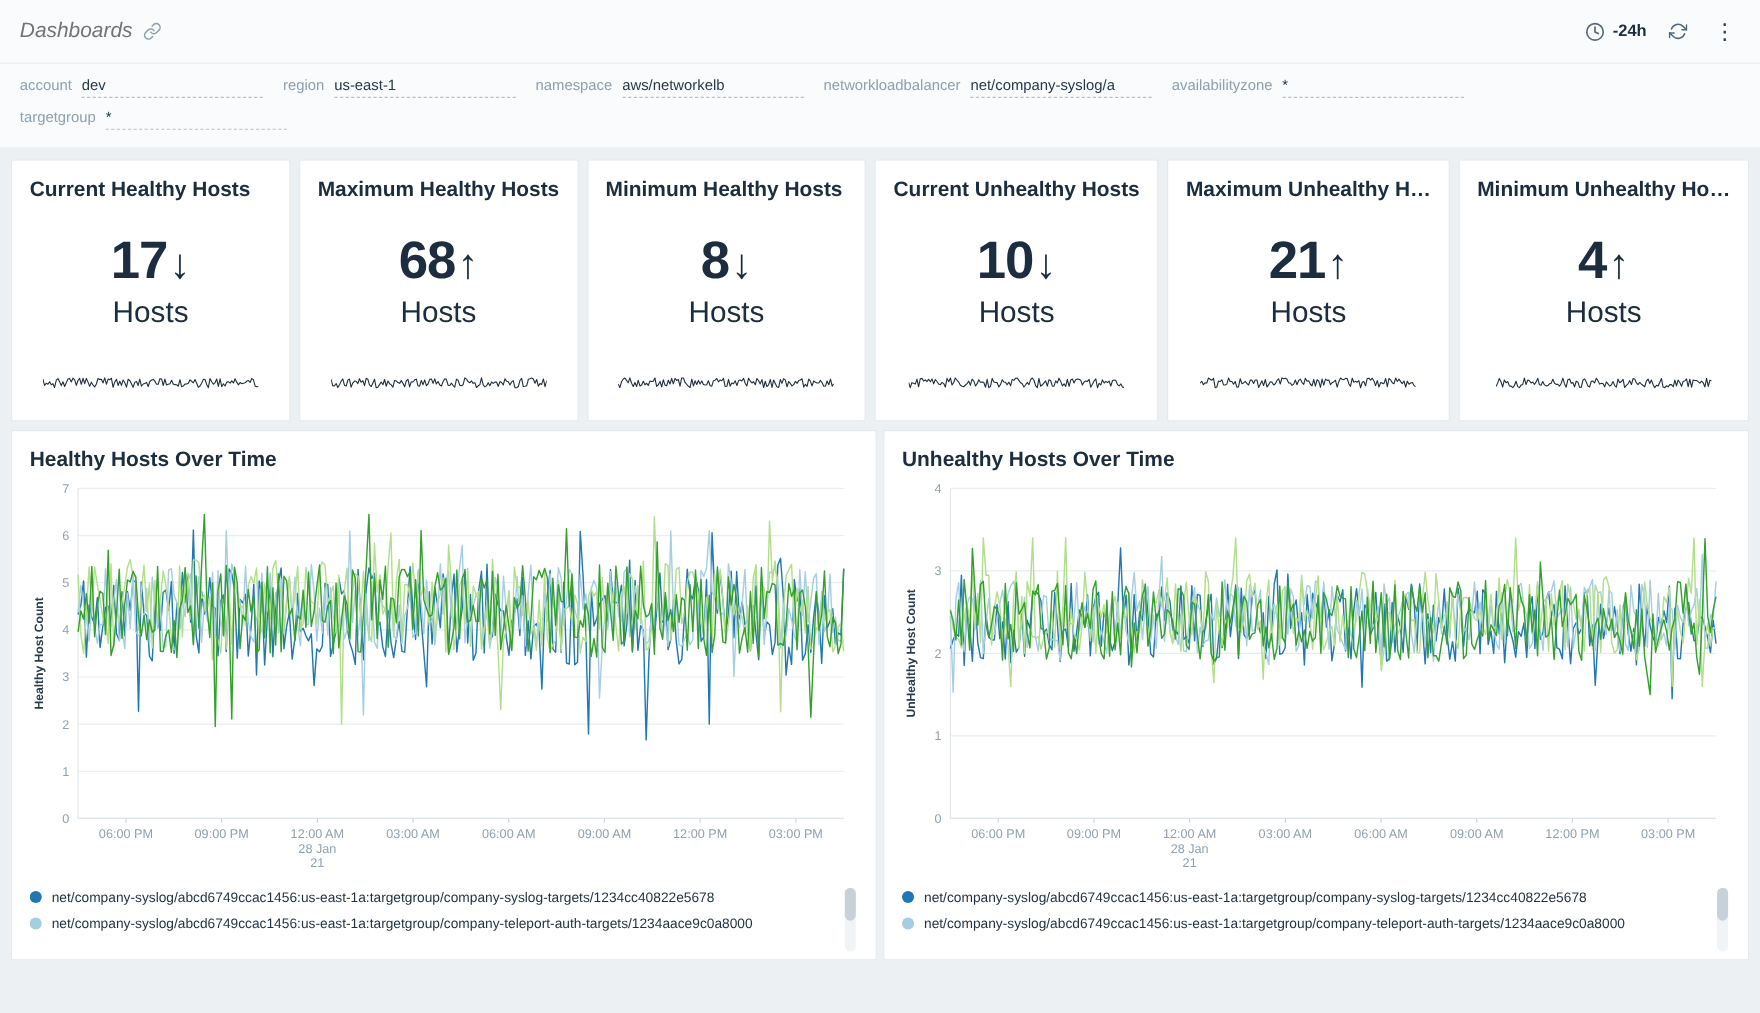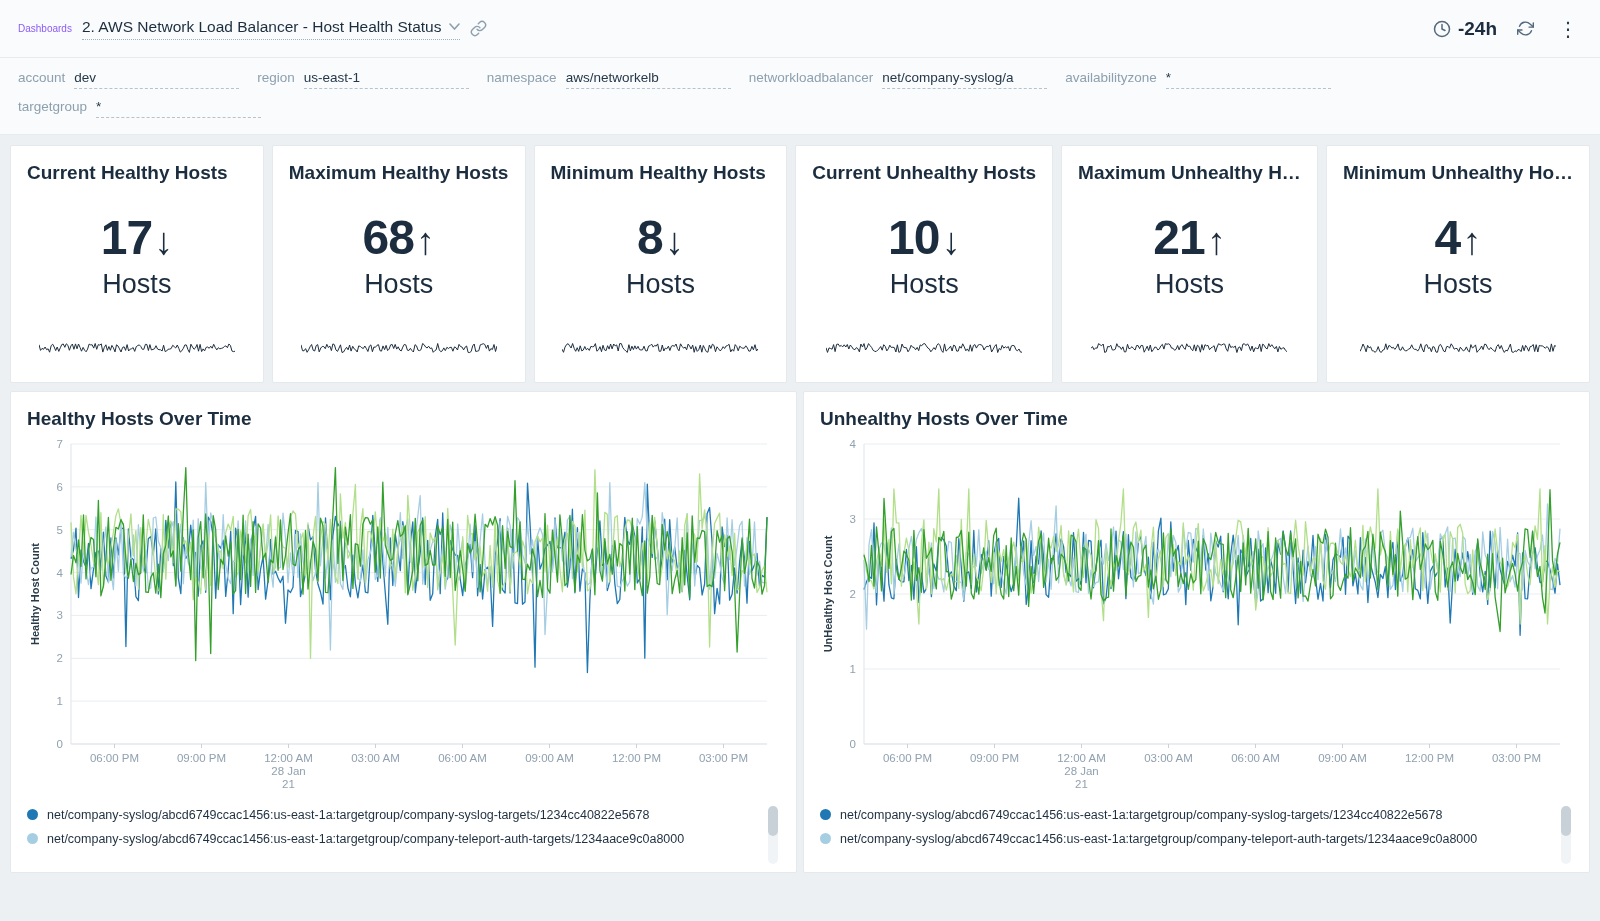--- a/index.html
+++ b/index.html
@@ -7,28 +7,28 @@
   body {
     font-family: "Liberation Sans", "DejaVu Sans", sans-serif;
     background:#edf0f2;
     color:#1b2d3e;
   }
   
   .topbar {
     height:58px; background:#fafbfc; border-bottom:1px solid #e6ebee;
     display:flex; align-items:center; padding:0 18px; gap:10px;
   }
-  .crumb { color:#8b5cf6; font-size:10px; }
+  .crumb { color:#737373; font-size:19px;font-style:italic; }
   .title-wrap { display:flex; align-items:center; gap:8px; cursor:pointer;
     border-bottom:1px dotted #9fb0bf; padding-bottom:3px; }
   .dash-title { font-size:15.5px; font-weight:500; color:#1c2e3e; }
   .icon-btn { display:flex; align-items:center; justify-content:center; cursor:pointer; }
   .topbar-right { margin-left:auto; display:flex; align-items:center; gap:20px; }
   .time-range { display:flex; align-items:center; gap:7px; cursor:pointer; }
-  .time-range-label { font-size:19px; font-weight:600; color:#1b2d3e; }
+  .time-range-label { font-size:15px; font-weight:600; color:#1b2d3e; }
   .kebab { font-size:20px; color:#2a3b4a; line-height:1; padding:0 4px; cursor:pointer; }
   
   .filterbar {
     background:#fafbfc; border-bottom:1px solid #e6ebee;
     padding:12px 18px 16px; display:flex; flex-wrap:wrap;
     column-gap:18px; row-gap:10px;
   }
   .filter-item { display:flex; align-items:flex-start; gap:9px; }
   .filter-label { color:#8da0af; font-size:13.5px; white-space:nowrap; }
   .filter-value {
@@ -62,28 +62,20 @@
   .legend-scrollbar { position:absolute; right:2px; top:0; width:10px; height:58px;
     background:#f1f4f6; border-radius:5px; cursor:pointer; }
   .legend-thumb { position:absolute; right:0; top:0; width:10px; height:30px;
     background:#c9d1d8; border-radius:5px; cursor:grab; }
 </style>
 </head>
 <body>
 
 <header class="topbar">
   <span class="crumb">Dashboards</span>
-  <div class="title-wrap">
-    <span class="dash-title">2. AWS Network Load Balancer - Host Health Status</span>
-    <span class="icon-btn">
-      <svg width="11" height="7" viewBox="0 0 11 7">
-          <polyline points="1,1 5.5,6 10,1" fill="none" stroke="#8da0af" stroke-width="1.6" stroke-linecap="round"></polyline>
-        </svg>
-    </span>
-  </div>
   <span class="icon-btn">
     <svg viewBox="0 0 24 24" width="17" height="17" fill="none" stroke="#8da0af" stroke-width="2" stroke-linecap="round" stroke-linejoin="round">
         <path d="M10 13a5 5 0 007.54.54l3-3a5 5 0 00-7.07-7.07l-1.72 1.71"></path>
         <path d="M14 11a5 5 0 00-7.54-.54l-3 3a5 5 0 007.07 7.07l1.71-1.71"></path>
       </svg>
   </span>
   <div class="topbar-right">
     <div class="time-range">
       <span class="icon-btn">
         <svg viewBox="0 0 24 24" width="18" height="18" fill="none" stroke="#53697d" stroke-width="2" stroke-linecap="round" stroke-linejoin="round">

